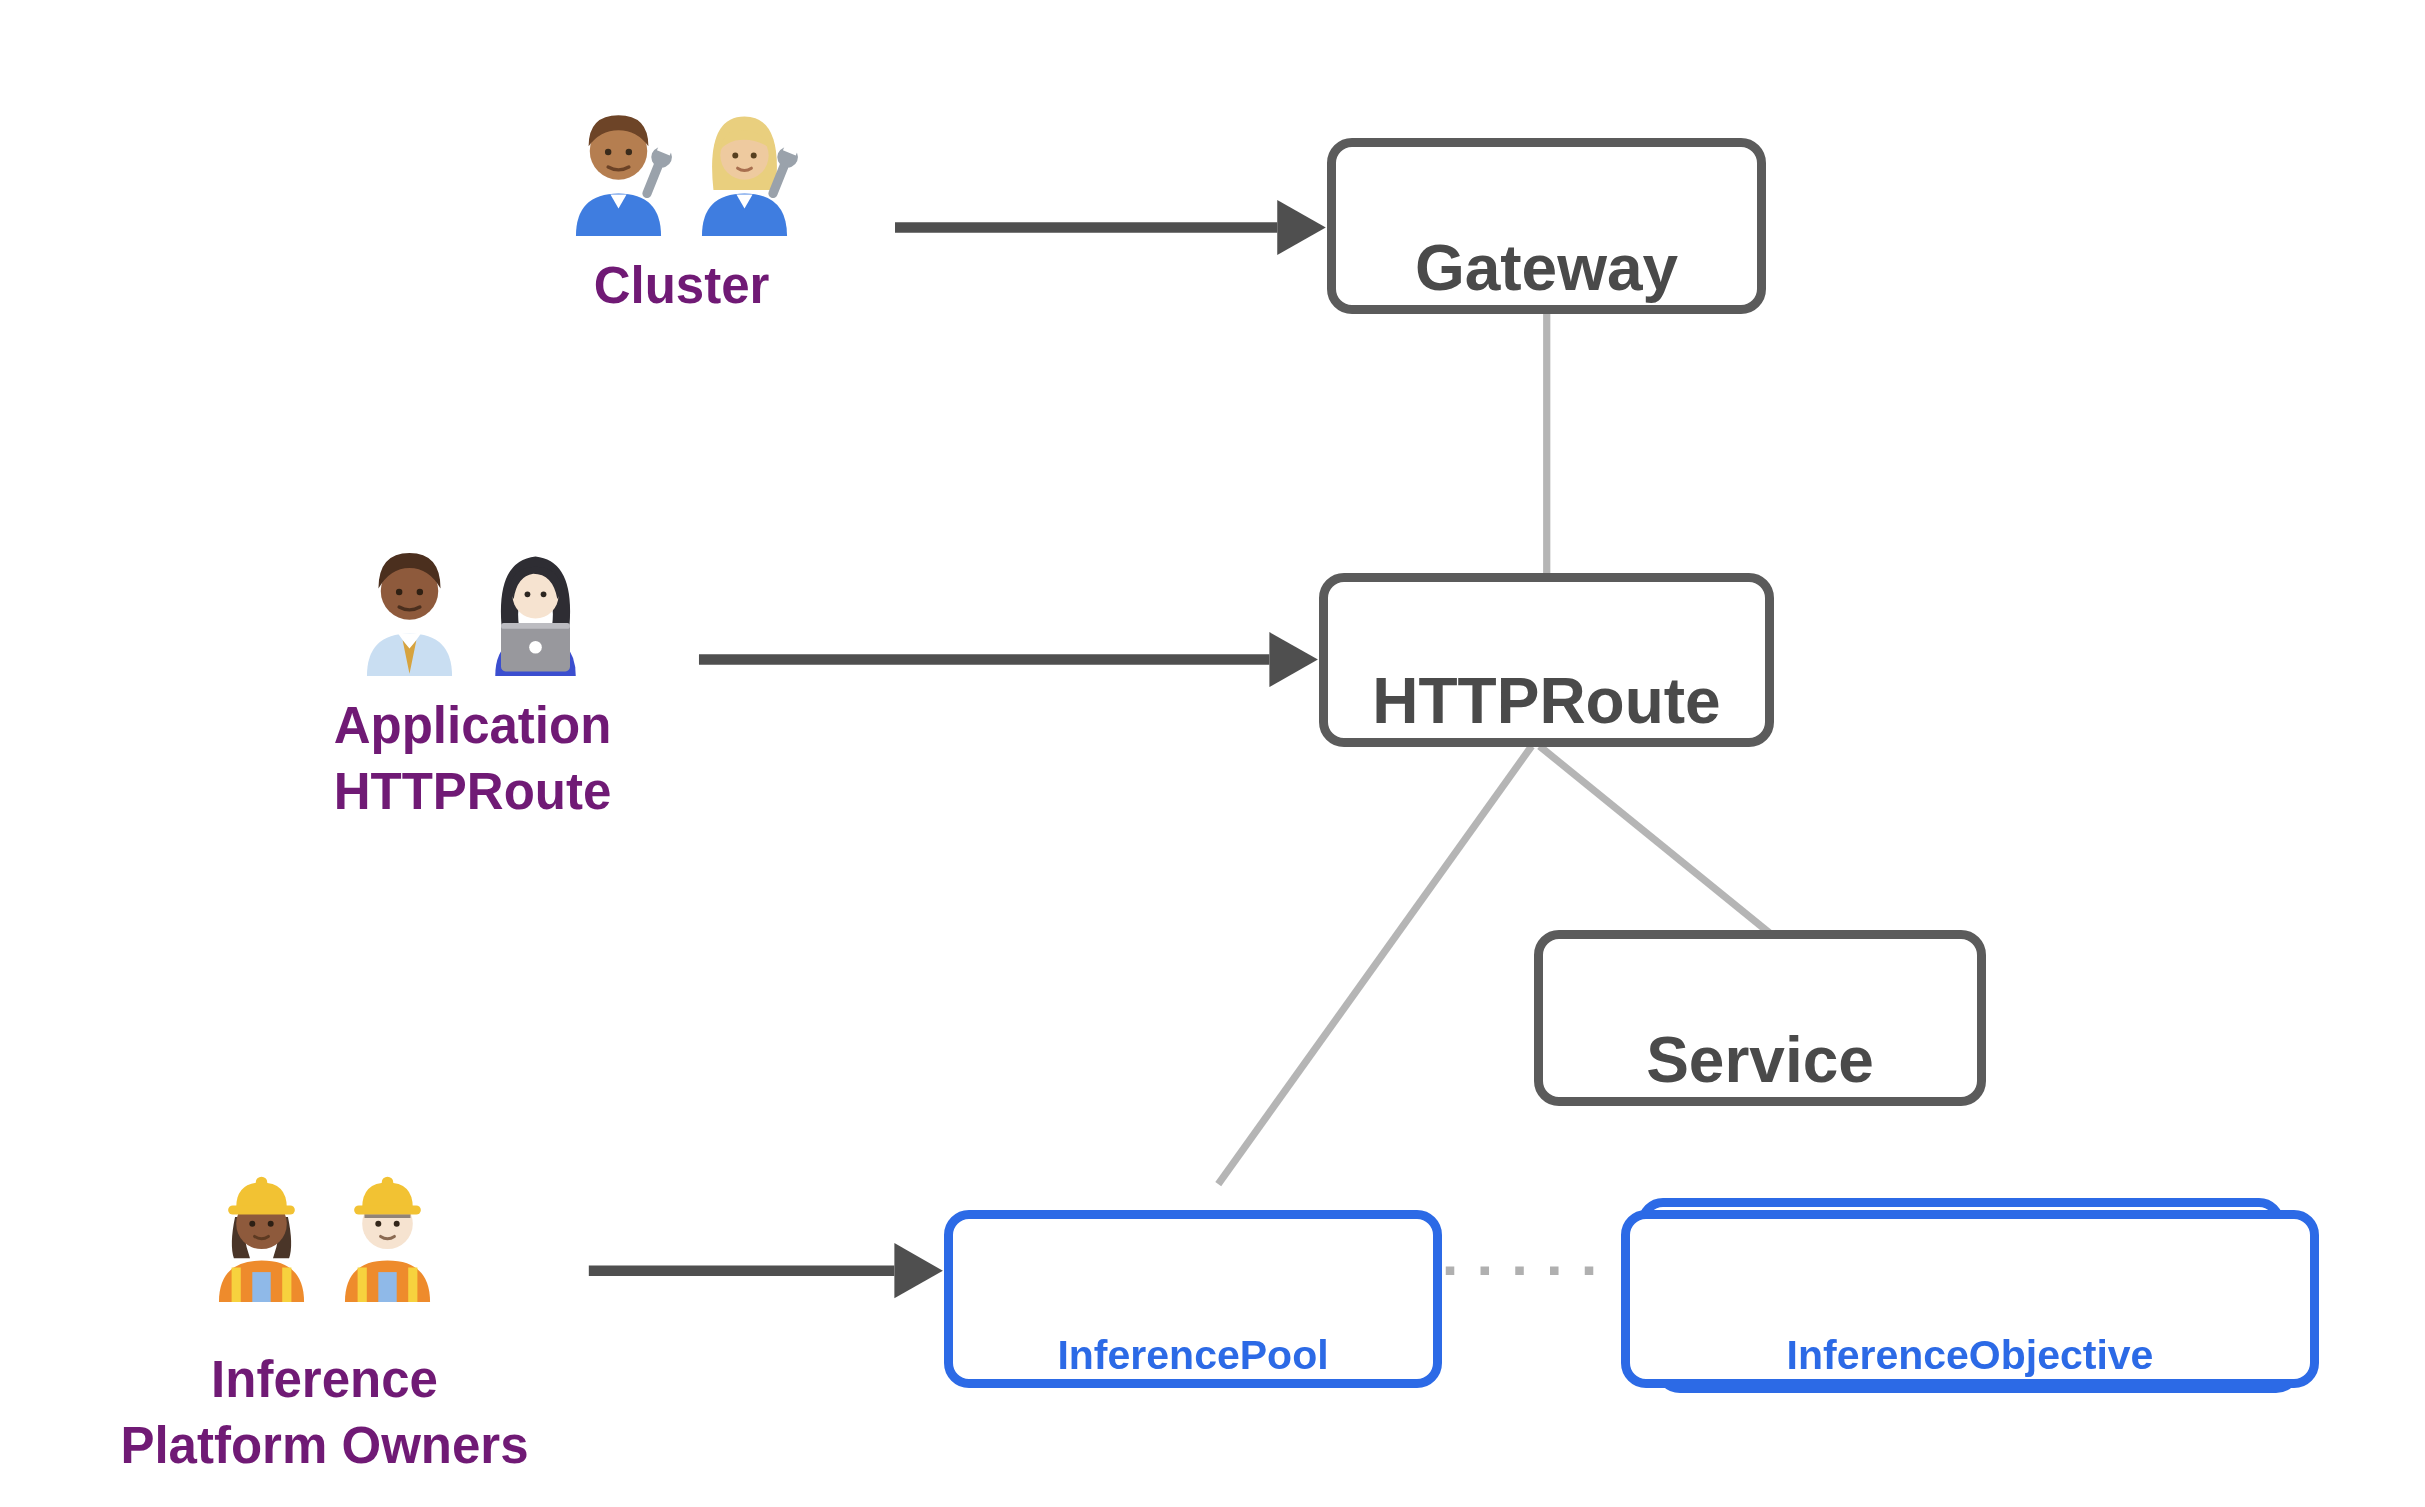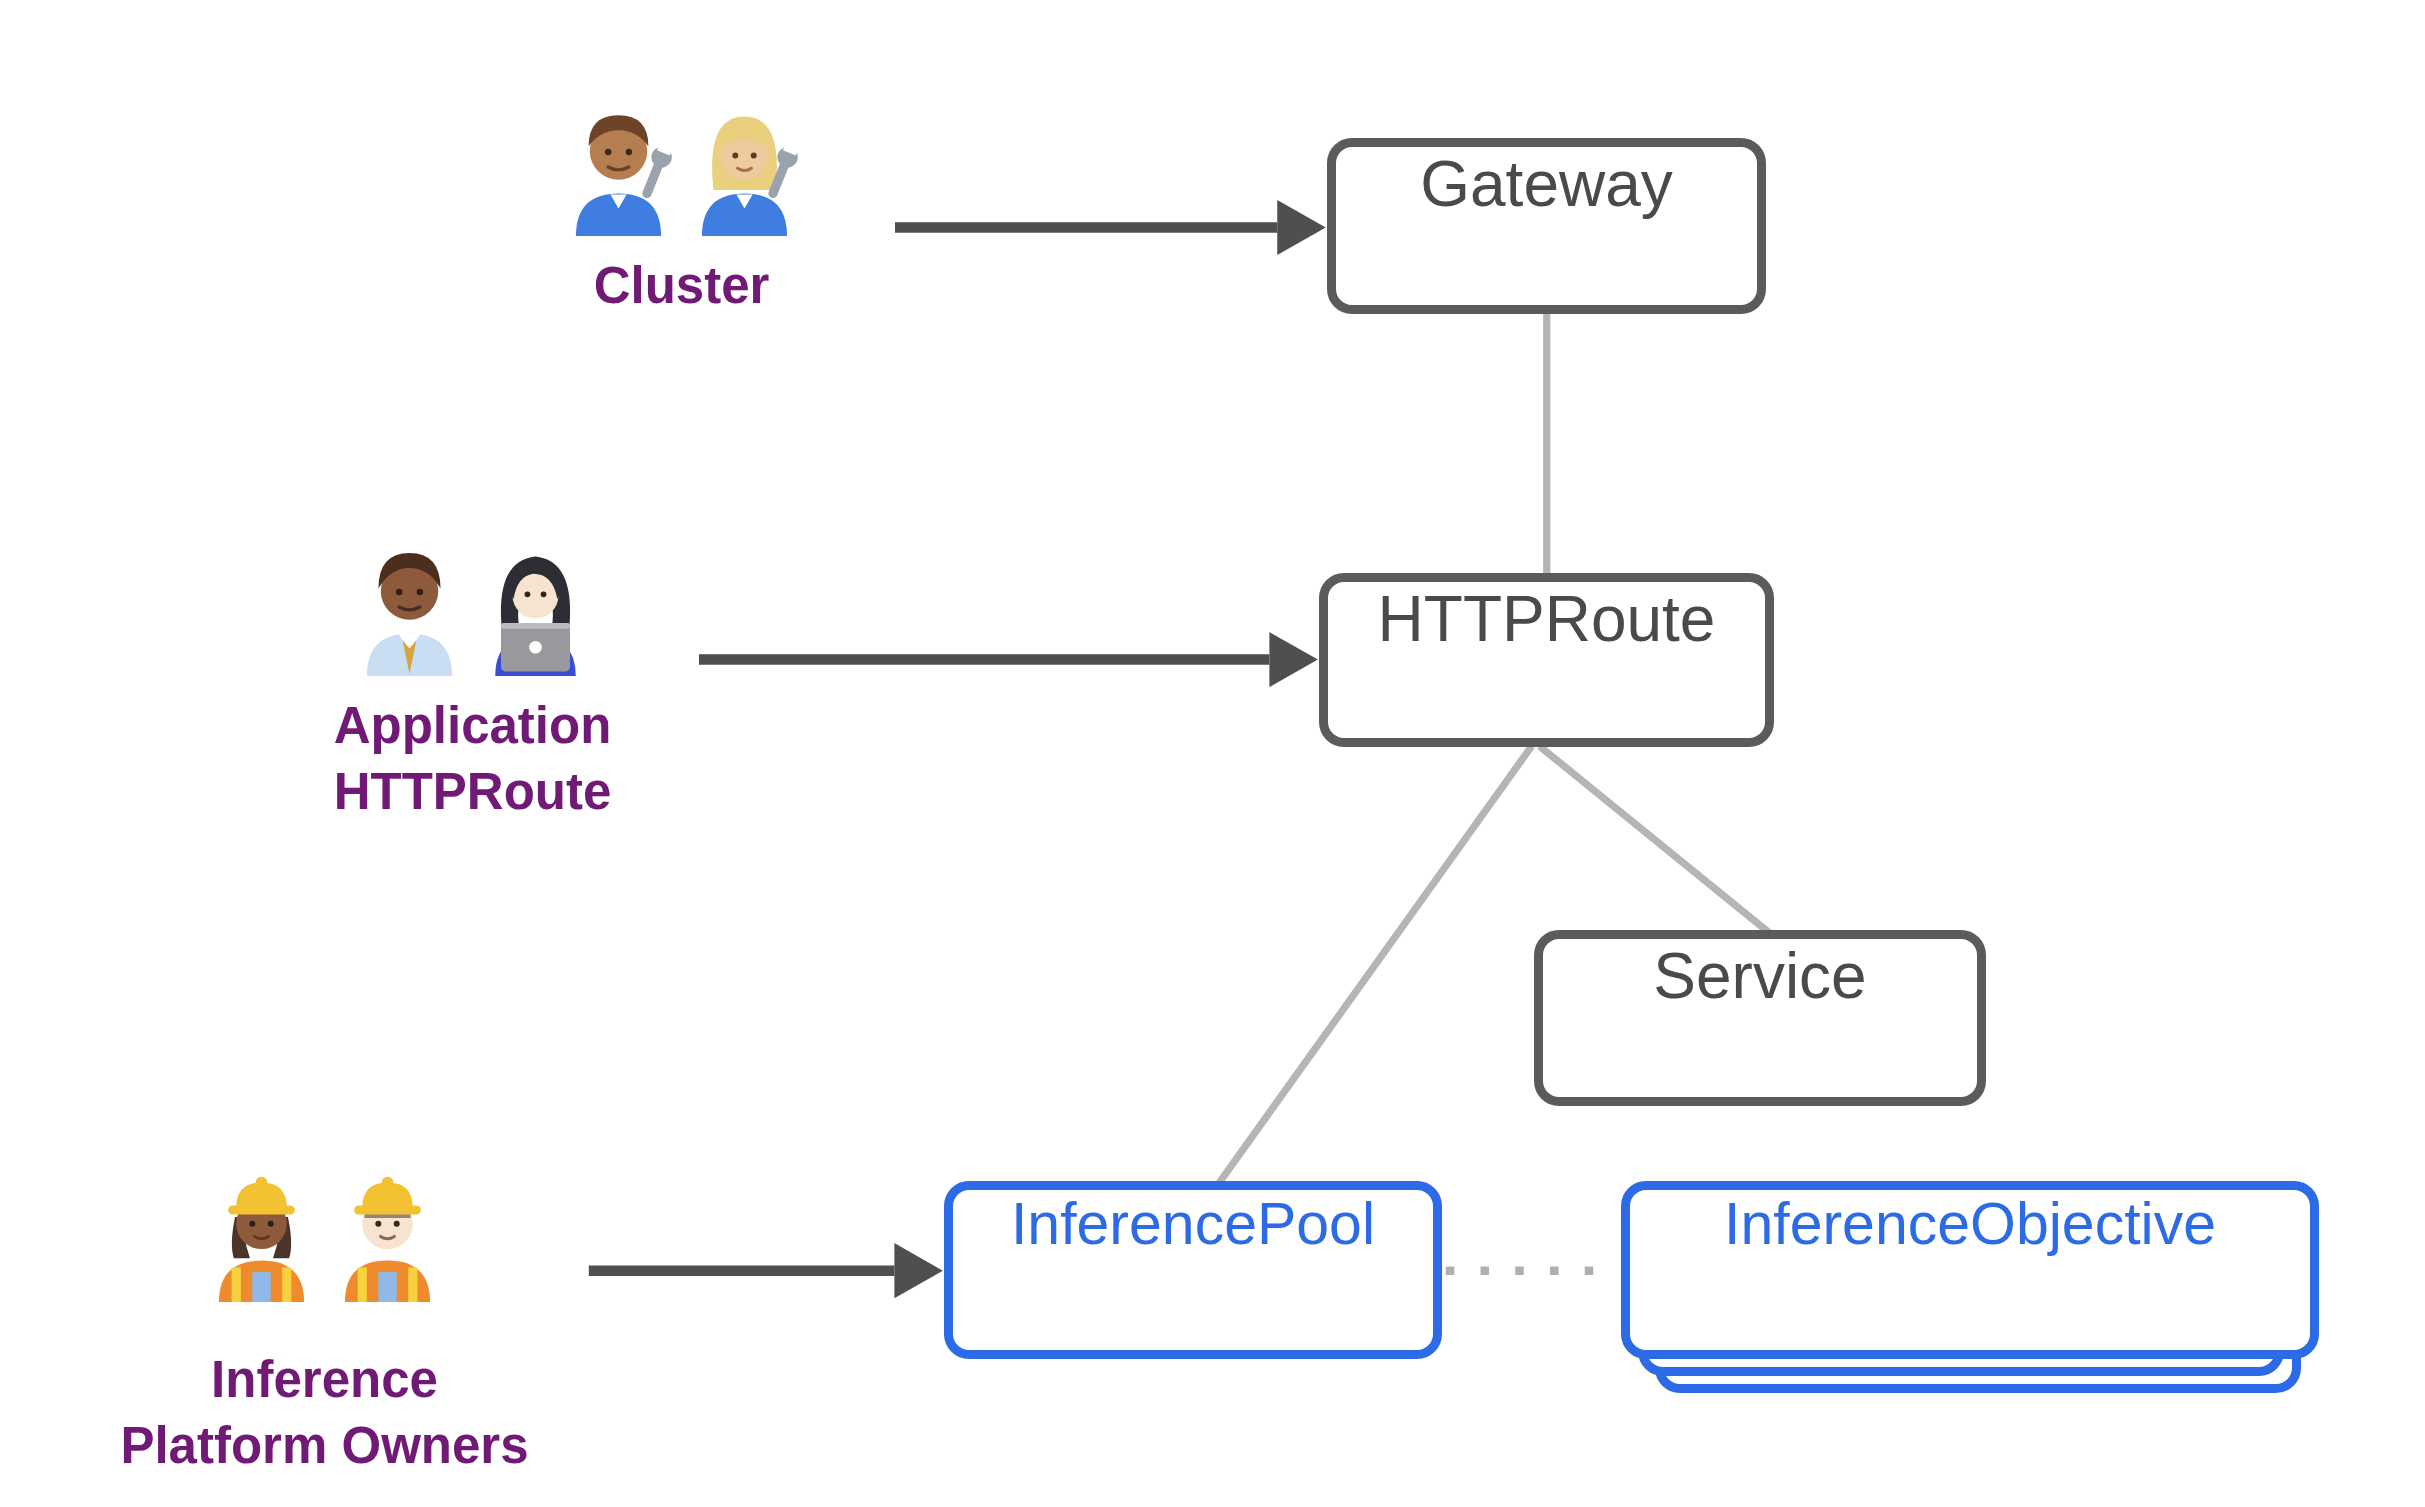--- a/index.html
+++ b/index.html
@@ -11,25 +11,25 @@
   svg.connectors { position:absolute; left:0; top:0; }
 
   .arrow-line { stroke:#4f4f4f; stroke-width:16px; }
   .arrow-head { fill:#4f4f4f; }
   .connector-line { stroke:#b5b5b5; stroke-width:11px; }
   .dotted-line { stroke:#b0b0b0; stroke-width:13px; stroke-dasharray:13 40; }
 
   .node {
     position:absolute; box-sizing:border-box; background:#ffffff;
     border:9.8px solid #5b5b5b; border-radius:25px;
-    display:flex; align-items:flex-start; justify-content:center;
-    font-weight:normal; color:#4a4a4a; font-size:64px;
+    display:flex; align-items:flex-end; justify-content:center;
+    font-weight:bold; color:#4a4a4a; font-size:64px;
   }
   .node span { white-space:nowrap; }
-  .node.blue { border-color:#2c6ae6; color:#2c6ae6; font-size:59px; }
+  .node.blue { border-color:#2c6ae6; color:#2c6ae6; font-size:41px;margin-top:29px; }
   .stack-layer {
     position:absolute; box-sizing:border-box; background:#ffffff;
     border:9.8px solid #2c6ae6; border-radius:25px;
   }
 
   .actor { position:absolute; display:flex; flex-direction:column; align-items:center; }
   .icon-row { display:flex; justify-content:center; gap:10.5px; }
   .icon-row svg { width:115px; height:138px; display:block; }
   .actor-label {
     margin-top:17px; text-align:center; font-weight:bold;

